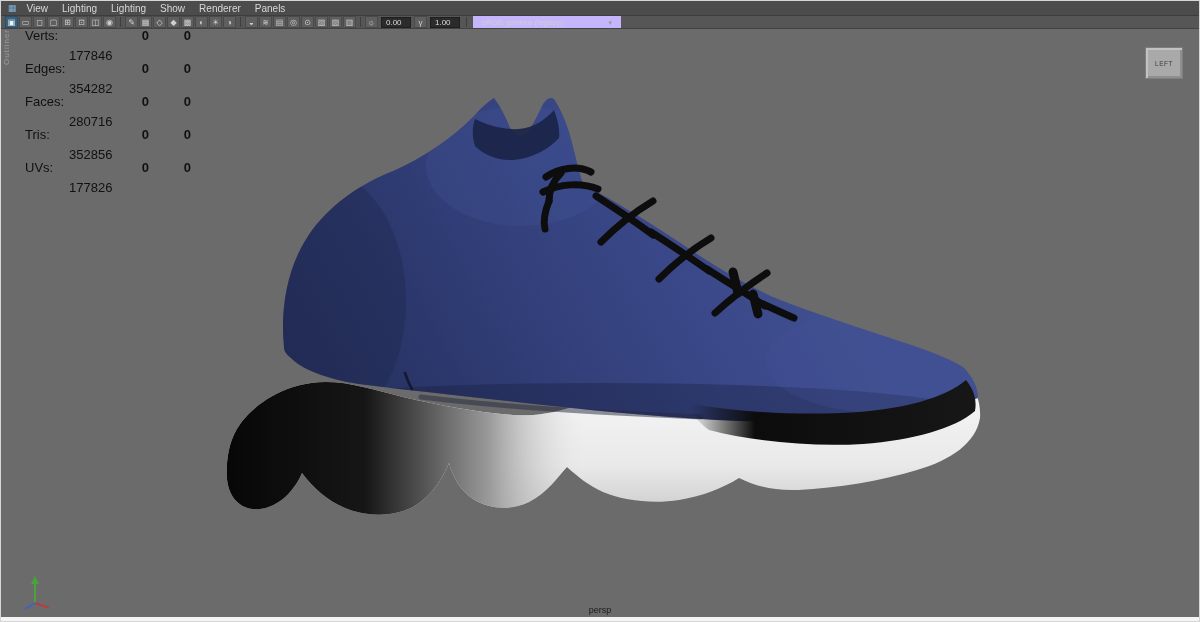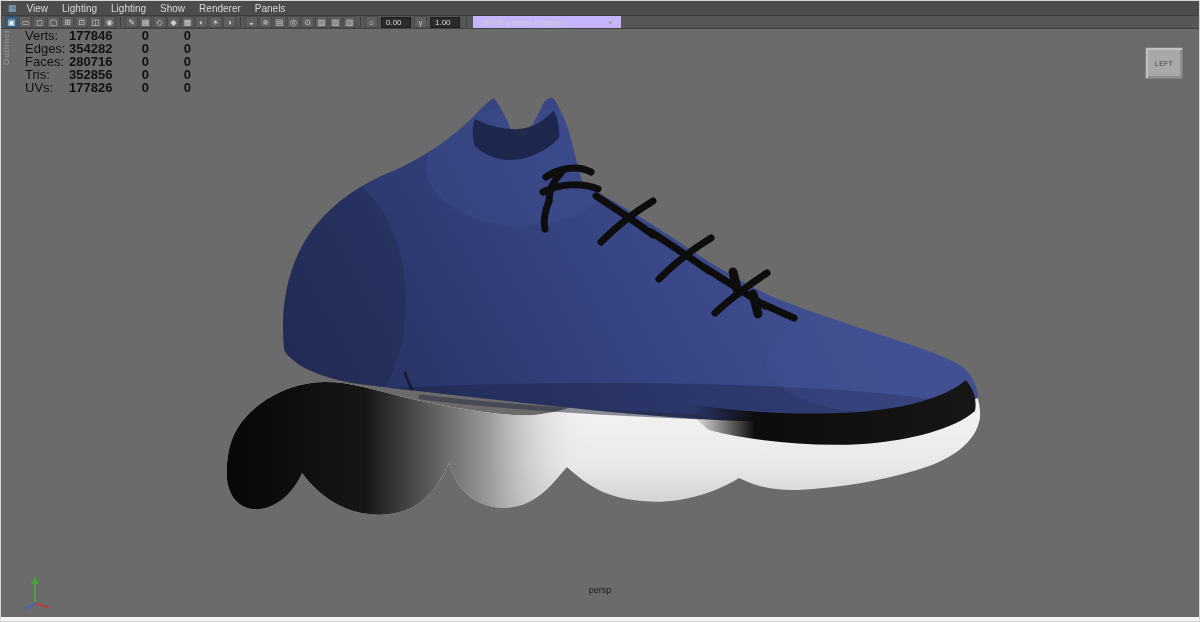--- a/index.html
+++ b/index.html
@@ -42,38 +42,38 @@
     flex:0 0 auto;
   }
   .tb-dropdown .arrow { font-size:7px; color:#9a9a9a; }
   
   .viewport { position:absolute; top:28px; left:0; right:0; bottom:4px; background:#6b6b6b; }
   .shoe-svg { position:absolute; top:0; left:0; width:1200px; height:622px; z-index:5; }
   
   .hud { position:absolute; top:28px; left:24px; z-index:10; font-size:13px; color:#111; }
   .hud-row { display:flex; line-height:13px; }
   .hud-label { width:44px; }
-  .hud-v1 { width:42px; text-align:right; font-weight:bold; }
+  .hud-v1 { width:42px; text-align:right; font-weight:normal;margin-top:20px; }
   .hud-v2 { width:38px; text-align:right; font-weight:bold; }
   .hud-v3 { width:42px; text-align:right; font-weight:bold; }
   
   .side-label {
     position:absolute; left:1px; top:28px; z-index:10;
     writing-mode:vertical-rl; transform:rotate(180deg);
     font-size:8px; color:#9b9b9b; letter-spacing:1px; cursor:pointer;
   }
   .viewcube {
     position:absolute; top:46px; right:16px; width:38px; height:32px; z-index:10;
     background:#a9a9a9; border:1px solid #7e7e7e;
     box-shadow: inset 2px 2px 0 #c2c2c2, inset -2px -2px 0 #8f8f8f;
     display:flex; align-items:center; justify-content:center; cursor:pointer;
   }
   .viewcube span { font-size:6.5px; color:#3d3d3d; letter-spacing:.5px; }
   .cam-label {
-    position:absolute; bottom:26px; left:0; right:0; z-index:10;
+    position:absolute; bottom:6px; left:0; right:0; z-index:10;
     text-align:center; font-size:9px; color:#1d1d1d;
   }
   .axis-gizmo { position:absolute; left:18px; bottom:8px; z-index:10; cursor:pointer; }
   .bottom-strip { position:absolute; bottom:0; left:0; right:0; height:4px; background:#f4f4f4; z-index:40; }
 </style>
 </head>
 <body>
 
 <div class="app">
 

